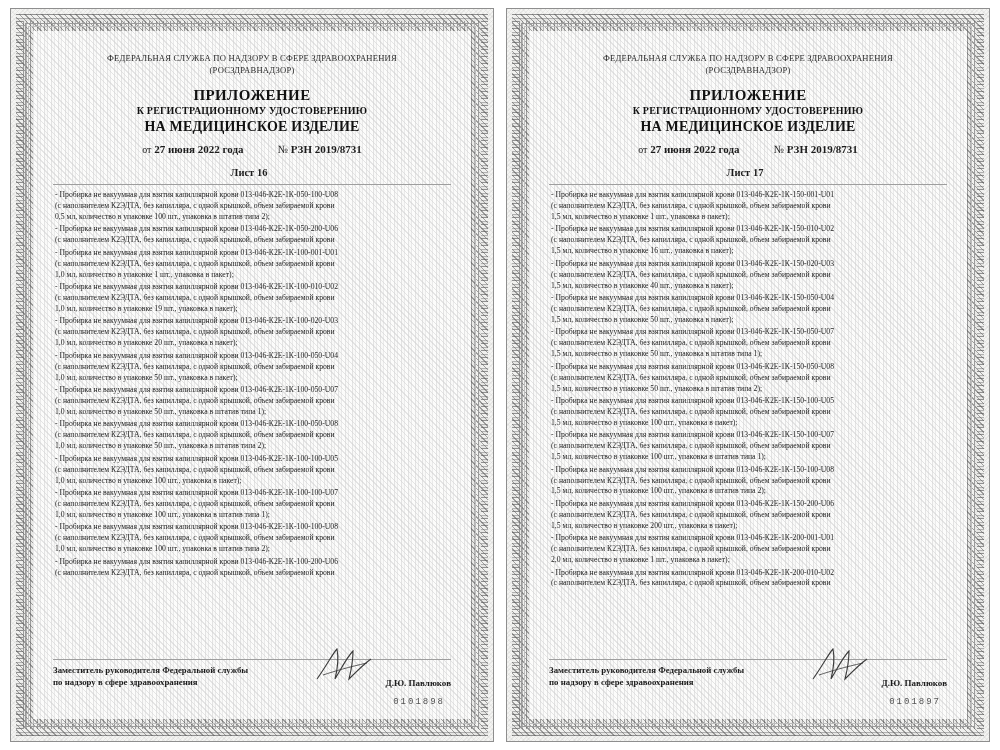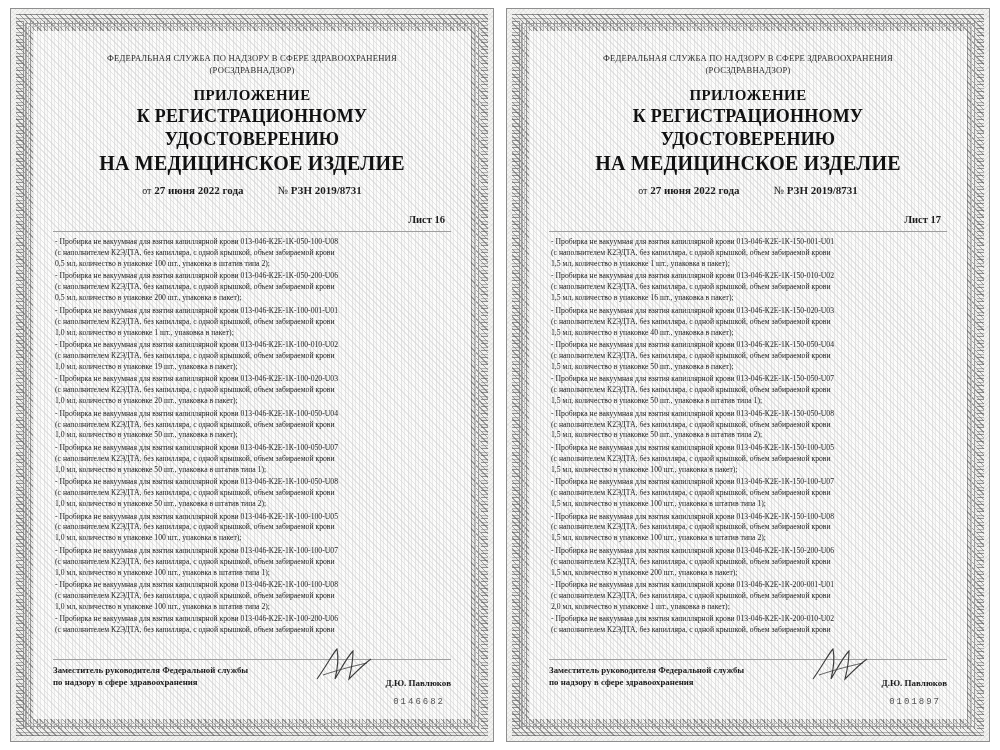--- a/index.html
+++ b/index.html
@@ -84,39 +84,39 @@
     font-size: 8.6px;
   }
   .title {
     text-align: center;
     margin-top: 10px;
     font-weight: bold;
     line-height: 1.28;
     color: #111;
   }
   .title .l1 { font-size: 15px; letter-spacing: 0.4px; }
-  .title .l2 { font-size: 18px; letter-spacing: 0.2px; }
-  .title .l3 { font-size: 20px; letter-spacing: 0.2px; }
+  .title .l2 { font-size: 10px; letter-spacing: 0.2px; }
+  .title .l3 { font-size: 14px; letter-spacing: 0.2px; }
   .daterow {
     display: flex;
     justify-content: center;
     align-items: baseline;
     gap: 18px;
     margin-top: 7px;
     font-size: 11px;
   }
   .daterow .date { font-weight: bold; }
   .daterow .date .lead { font-weight: normal; font-size: 10px; }
   .daterow .regnum { font-weight: bold; padding-left: 16px; }
   .daterow .regnum .lead { font-weight: normal; }
   .sheetno {
-    text-align: right;
+    text-align: center;
     font-size: 10.5px;
     font-weight: bold;
-    margin-top: 18px;
+    margin-top: 12px;
     padding-right: 6px;
   }
   .rule {
     border-top: 1px solid #9e9e9e;
     margin: 6px 0 5px 0;
   }
   .items {
     font-size: 7.7px;
     line-height: 1.42;
     color: #1e1e1e;
@@ -198,21 +198,20 @@
 
       <div class="items">
         <div class="item">
           <span class="ln">- Пробирка не вакуумная для взятия капиллярной крови 013-046-К2Е-1К-050-100-U08</span>
           <span class="ln">(с наполнителем К2ЭДТА, без капилляра, с одной крышкой, объем забираемой крови</span>
           <span class="ln">0,5 мл, количество в упаковке 100 шт., упаковка в штатив типа 2);</span>
         </div>
         <div class="item">
           <span class="ln">- Пробирка не вакуумная для взятия капиллярной крови 013-046-К2Е-1К-050-200-U06</span>
           <span class="ln">(с наполнителем К2ЭДТА, без капилляра, с одной крышкой, объем забираемой крови</span>
-          <span class="ln">0,5 мл, количество в упаковке 200 шт., упаковка в пакет);</span>
         </div>
         <div class="item">
           <span class="ln">- Пробирка не вакуумная для взятия капиллярной крови 013-046-К2Е-1К-100-001-U01</span>
           <span class="ln">(с наполнителем К2ЭДТА, без капилляра, с одной крышкой, объем забираемой крови</span>
           <span class="ln">1,0 мл, количество в упаковке 1 шт., упаковка в пакет);</span>
         </div>
         <div class="item">
           <span class="ln">- Пробирка не вакуумная для взятия капиллярной крови 013-046-К2Е-1К-100-010-U02</span>
           <span class="ln">(с наполнителем К2ЭДТА, без капилляра, с одной крышкой, объем забираемой крови</span>
           <span class="ln">1,0 мл, количество в упаковке 19 шт., упаковка в пакет);</span>
@@ -267,21 +266,21 @@
             <div>по надзору в сфере здравоохранения</div>
           </div>
           <div class="sig-name">Д.Ю. Павлюков</div>
         </div>
         <svg class="sig-mark" viewBox="0 0 60 40">
           <path d="M4 34 C14 20, 20 8, 24 4 C26 14, 24 26, 22 34 C28 24, 34 12, 40 6 C40 16, 38 26, 36 34 C44 26, 52 18, 58 14" fill="none" stroke="#3a3a3a" stroke-width="1.1"></path>
           <path d="M10 30 C22 26, 36 22, 54 18" fill="none" stroke="#3a3a3a" stroke-width="0.8"></path>
         </svg>
       </div>
 
-      <div class="serial">0146682</div>
+      <div class="serial">0101898</div>
     </div>
   </div>
 
   <div class="sheet">
     <div class="border-outer"></div>
     <div class="border-inner"></div>
     <div class="border-inner2"></div>
     <div class="paper">
 
       <div class="agency">

